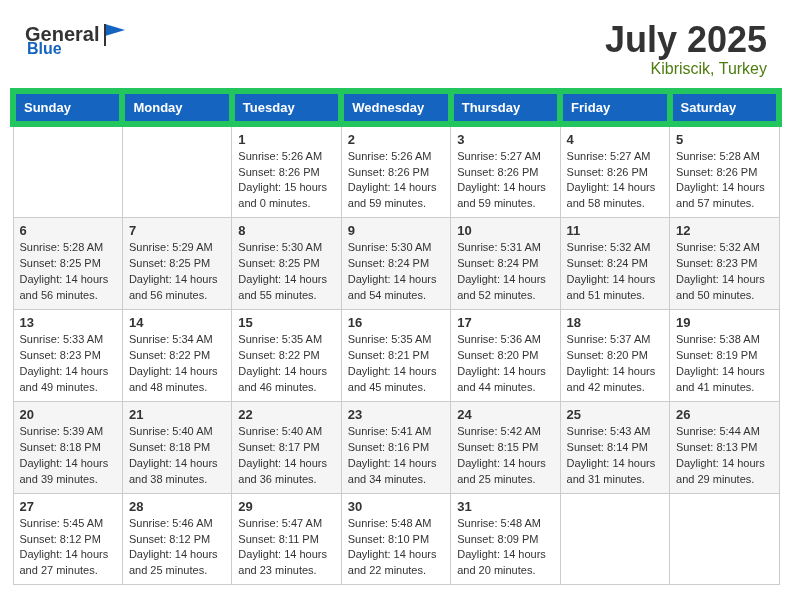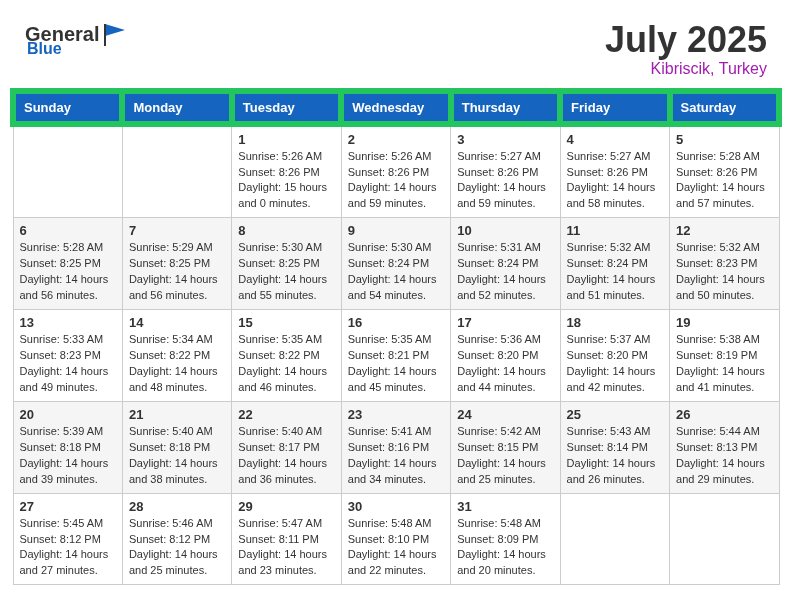--- a/index.html
+++ b/index.html
@@ -41,21 +41,21 @@
     }
     .month-title {
       font-size: 36px;
       font-weight: bold;
       color: #333;
       line-height: 1.1;
       margin-left: 16px;
     }
     .location-title {
       font-size: 16px;
-      color: #a21caf;
+      color: #4d7c0f;
     }
     .calendar-table {
       width: 100%;
       border-collapse: collapse;
       margin-top: 5px;
     }
     .calendar-table th {
       background-color: #1565c0;
       color: #fff;
       text-align: left;
@@ -353,21 +353,21 @@
             <div>Daylight: 14 hours</div>
             <div>and 25 minutes.</div>
           </div>
         </td>
         <td>
           <span class="day-number">25</span>
           <div class="day-info">
             <div>Sunrise: 5:43 AM</div>
             <div>Sunset: 8:14 PM</div>
             <div>Daylight: 14 hours</div>
-            <div>and 26 minutes.</div>
+            <div>and 31 minutes.</div>
           </div>
         </td>
         <td>
           <span class="day-number">26</span>
           <div class="day-info">
             <div>Sunrise: 5:44 AM</div>
             <div>Sunset: 8:13 PM</div>
             <div>Daylight: 14 hours</div>
             <div>and 29 minutes.</div>
           </div>

